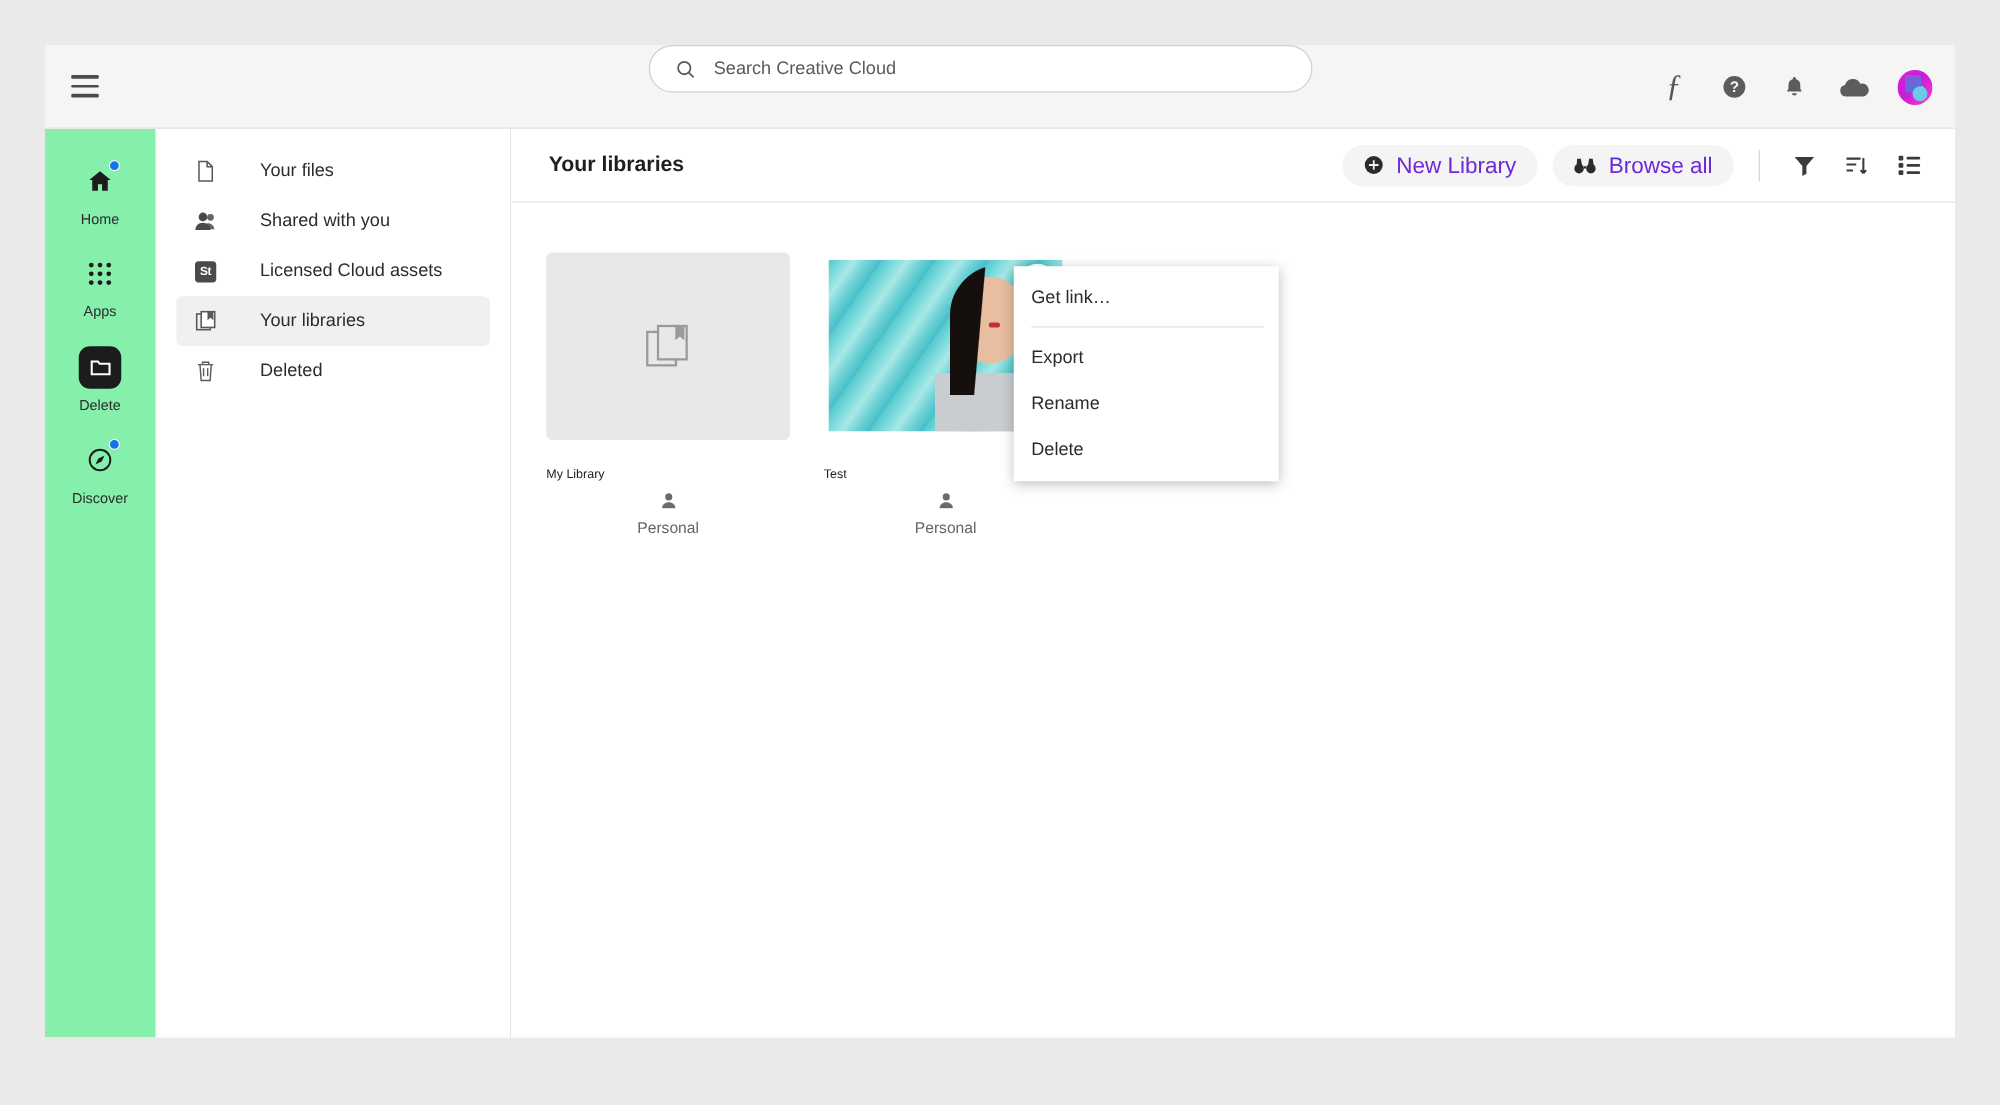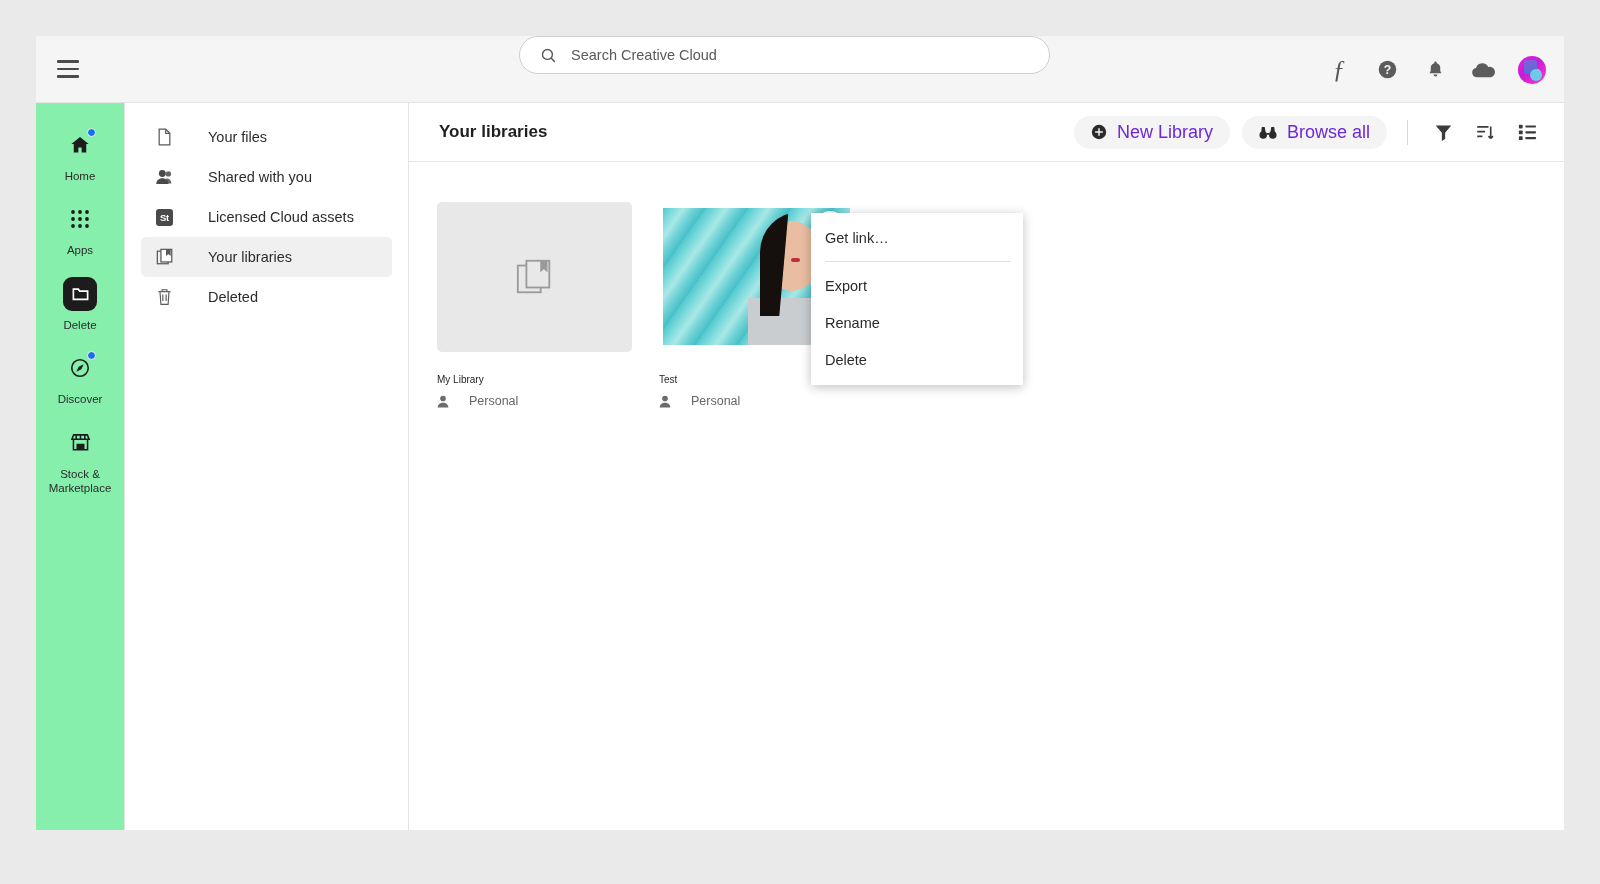--- a/index.html
+++ b/index.html
@@ -333,23 +333,24 @@
   }
   .card-title {
     margin-top: 22px;
     font-size: 10px;
     color: #1f1f1f;
   }
   .card-sub {
     margin-top: 9px;
     display: flex;
     align-items: center;
-    gap: 20px;
+    gap: 8px;
     font-size: 12.5px;
     color: #666;
+    flex-direction: column;
   }
   .more-btn {
     position: absolute;
     right: 9px; top: 9px;
     width: 30px; height: 30px;
     border-radius: 50%;
     background: #ffffff;
     display: flex;
     align-items: center;
     justify-content: center;
@@ -492,31 +493,20 @@
         <div class="rail-icon">
           <svg width="22" height="22" viewBox="0 0 24 24" fill="none" stroke="currentColor" stroke-width="1.7">
             <circle cx="12" cy="12" r="9"></circle>
             <path d="M16 8 10.6 10.6 8 16l5.4-2.6z" fill="currentColor" stroke="none"></path>
           </svg>
           <span class="bluedot"></span>
         </div>
         <div class="rail-label">Discover</div>
       </div>
 
-      <div class="rail-item">
-        <div class="rail-icon">
-          <svg width="23" height="21" viewBox="0 0 24 22" fill="none" stroke="currentColor" stroke-width="1.6">
-            <path d="M3 7.5 4.8 3h14.4L21 7.5z"></path>
-            <path d="M4.6 7.5v11h14.8v-11"></path>
-            <path d="M8.6 18.5v-5.4h6.8v5.4" fill="currentColor"></path>
-            <path d="M7.5 3v4.5M12 3v4.5M16.5 3v4.5"></path>
-          </svg>
-        </div>
-        <div class="rail-label">Stock &amp; Marketplace</div>
-      </div>
     </div>
 
     <div class="subnav">
 
       <div class="subnav-item">
         <span class="subnav-icon">
           <svg width="17" height="18" viewBox="0 0 20 22" fill="none" stroke="#5a5a5a" stroke-width="1.5">
             <path d="M3.5 1.5h8l5 5v14h-13z"></path>
               <path d="M11.5 1.5v5h5"></path>
           </svg>

